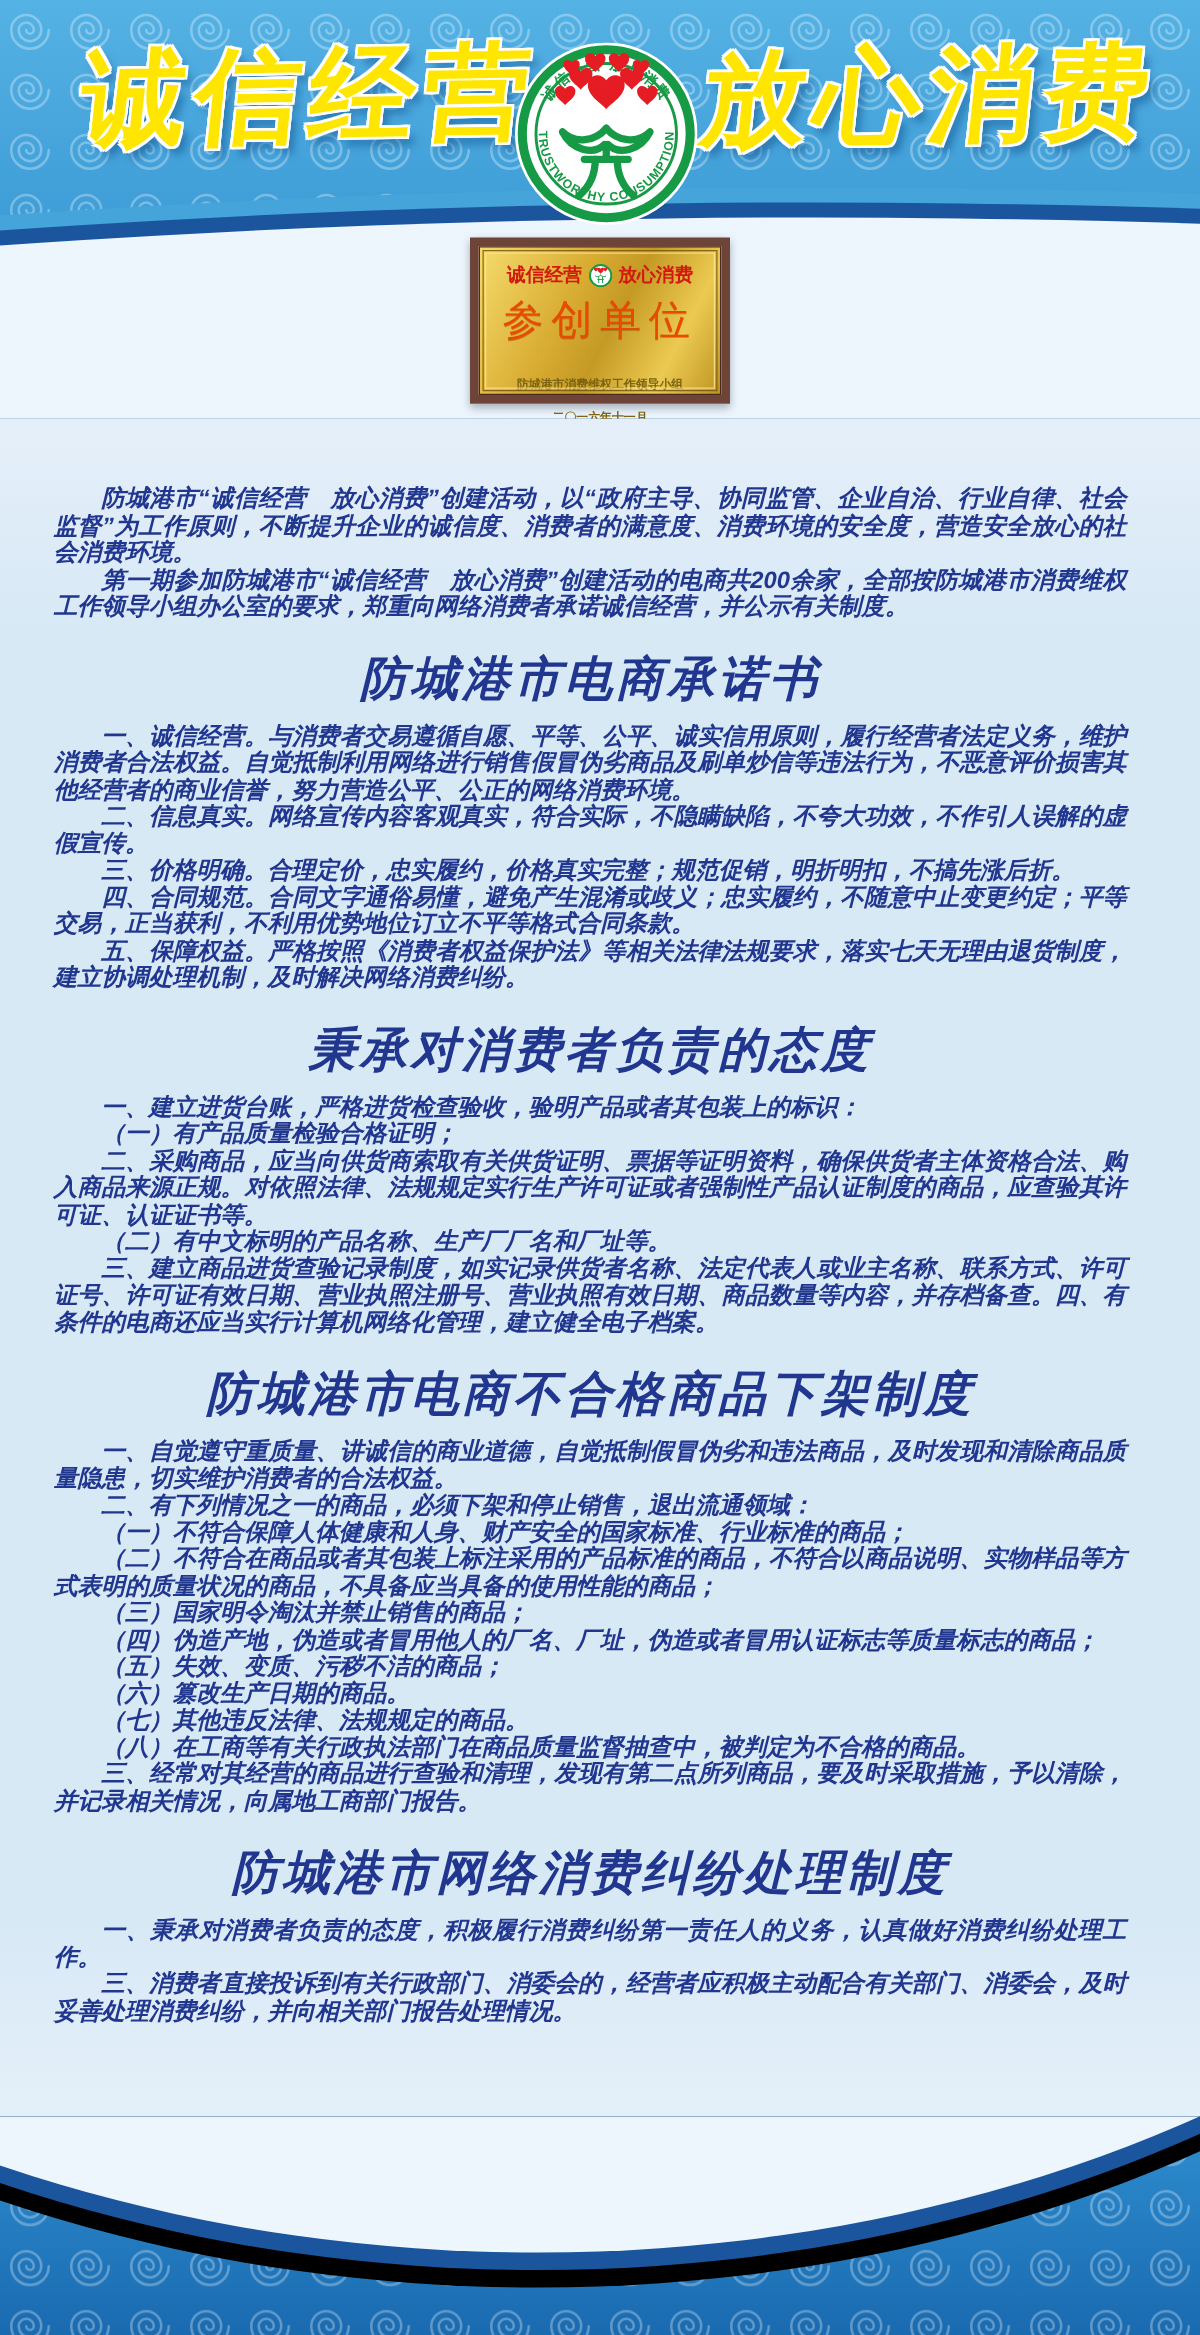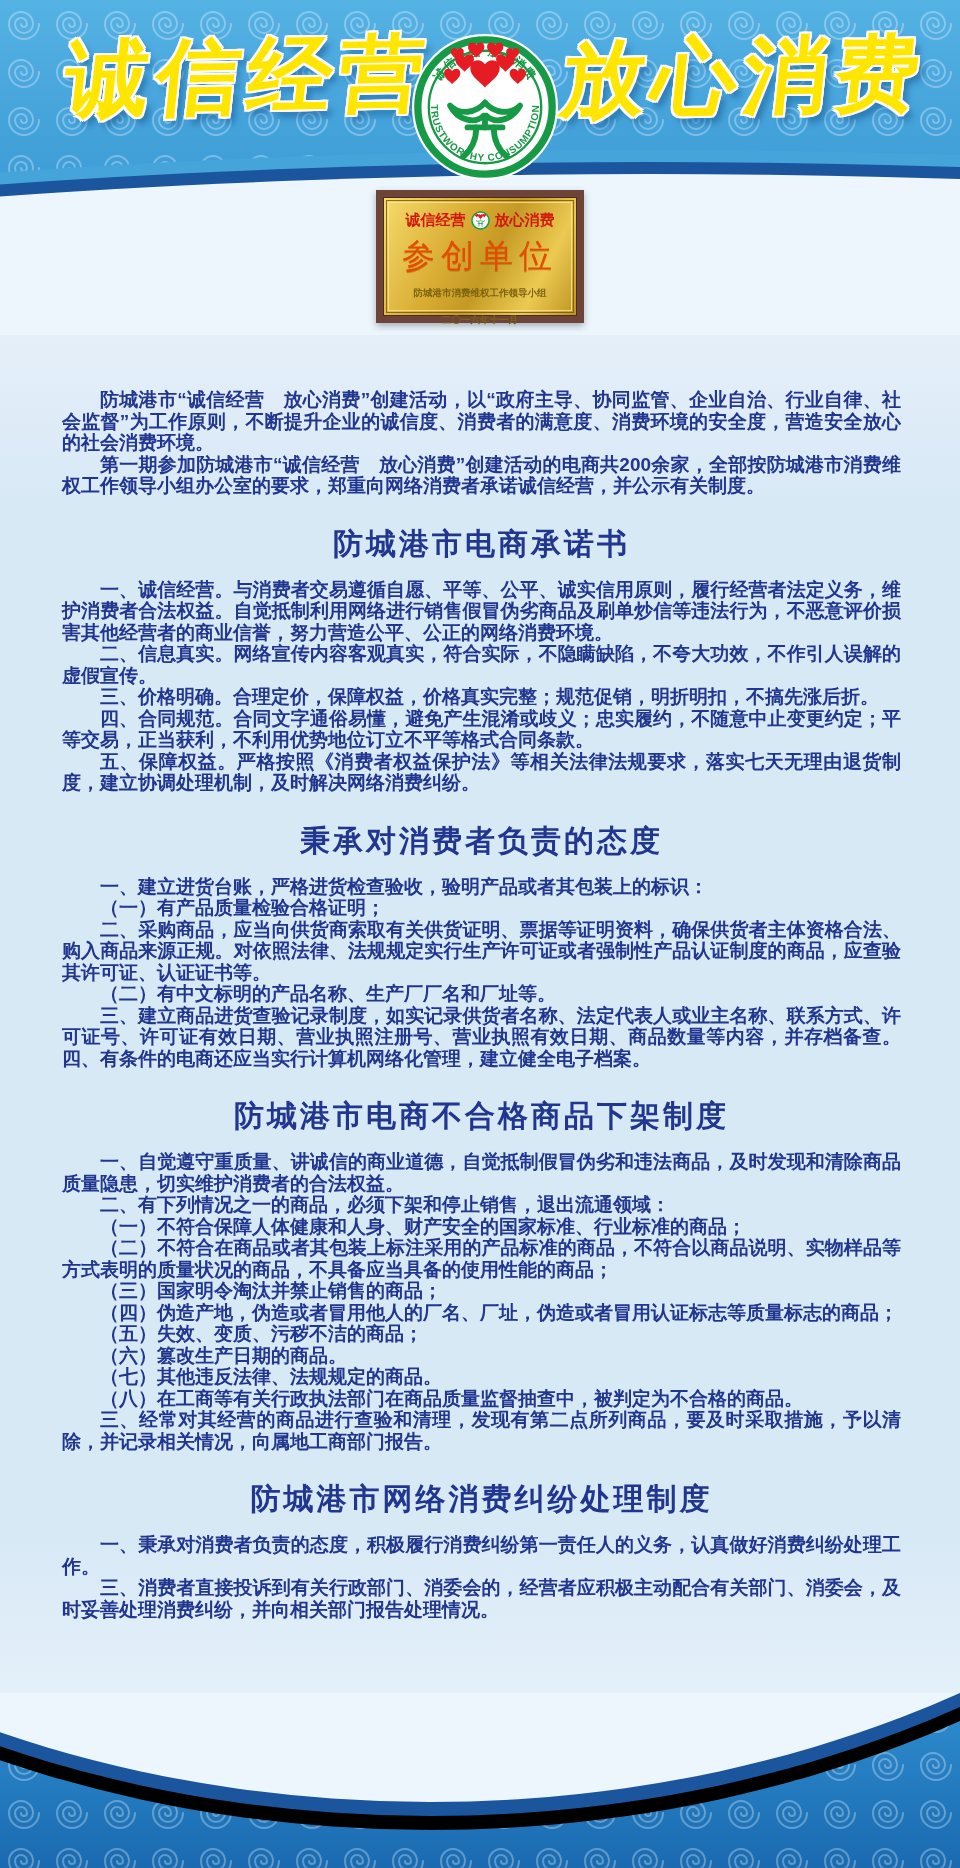--- a/index.html
+++ b/index.html
@@ -49,31 +49,31 @@
   .plate{
     position:absolute;inset:3px;border:1px solid rgba(122,88,12,.85);
     outline:1px solid rgba(250,230,150,.8);outline-offset:-3px;
     text-align:center;
   }
   .pl-top{display:flex;align-items:center;justify-content:center;gap:5px;
     margin-top:10px;font-size:15px;font-weight:800;color:var(--plaque-red);white-space:nowrap;}
   .mini-logo{width:19px;height:19px;flex:0 0 auto;}
   .pl-main{font-size:33px;font-weight:400;color:var(--plaque-title-red);
     letter-spacing:6px;margin-top:4px;text-shadow:0 1px 0 rgba(120,60,0,.35);}
-  .pl-issuer{font-size:9.5px;font-weight:700;color:var(--plaque-issuer);margin-top:8px;}
+  .pl-issuer{font-size:9.5px;font-weight:700;color:var(--plaque-issuer);margin-top:22px;}
   .pl-date{font-size:9.5px;font-weight:700;color:var(--plaque-issuer);margin-top:14px;}
 
   
-  .content{position:relative;z-index:1;padding:54px 59px 0 62px;}
+  .content{position:relative;z-index:1;padding:54px 59px 0 43px;font-style:italic;}
   .para{
     font-size:19px;line-height:21.5px;color:var(--text-navy);font-weight:700;
     text-indent:2em;letter-spacing:0;text-align:justify;
   }
   .sec-title{
-    text-align:center;font-size:30px;line-height:34px;font-weight:800;
+    text-align:center;font-size:38px;line-height:34px;font-weight:800;
     color:var(--text-navy);letter-spacing:3px;margin:30px 0 18px 0;
   }
 
   
   .ft{position:absolute;left:0;bottom:0;width:960px;height:175px;z-index:5;pointer-events:none;overflow:hidden;}
   .ft svg{display:block;}
 </style>
 </head>
 <body>
 
@@ -171,21 +171,21 @@
     <div>
         <p class="para">防城港市“诚信经营　放心消费”创建活动，以“政府主导、协同监管、企业自治、行业自律、社会监督”为工作原则，不断提升企业的诚信度、消费者的满意度、消费环境的安全度，营造安全放心的社会消费环境。</p>
         <p class="para">第一期参加防城港市“诚信经营　放心消费”创建活动的电商共200余家，全部按防城港市消费维权工作领导小组办公室的要求，郑重向网络消费者承诺诚信经营，并公示有关制度。</p>
       </div>
 
     <section>
       <h2 class="sec-title">防城港市电商承诺书</h2>
       <div>
           <p class="para">一、诚信经营。与消费者交易遵循自愿、平等、公平、诚实信用原则，履行经营者法定义务，维护消费者合法权益。自觉抵制利用网络进行销售假冒伪劣商品及刷单炒信等违法行为，不恶意评价损害其他经营者的商业信誉，努力营造公平、公正的网络消费环境。</p>
           <p class="para">二、信息真实。网络宣传内容客观真实，符合实际，不隐瞒缺陷，不夸大功效，不作引人误解的虚假宣传。</p>
-          <p class="para">三、价格明确。合理定价，保障权益，价格真实完整；规范促销，明折明扣，不搞先涨后折。</p>
+          <p class="para">三、价格明确。合理定价，忠实履约，价格真实完整；规范促销，明折明扣，不搞先涨后折。</p>
           <p class="para">四、合同规范。合同文字通俗易懂，避免产生混淆或歧义；忠实履约，不随意中止变更约定；平等交易，正当获利，不利用优势地位订立不平等格式合同条款。</p>
           <p class="para">五、保障权益。严格按照《消费者权益保护法》等相关法律法规要求，落实七天无理由退货制度，建立协调处理机制，及时解决网络消费纠纷。</p>
         </div>
     </section>
 
     <section>
       <h2 class="sec-title">秉承对消费者负责的态度</h2>
       <div>
           <p class="para">一、建立进货台账，严格进货检查验收，验明产品或者其包装上的标识：</p>
           <p class="para">（一）有产品质量检验合格证明；</p>

